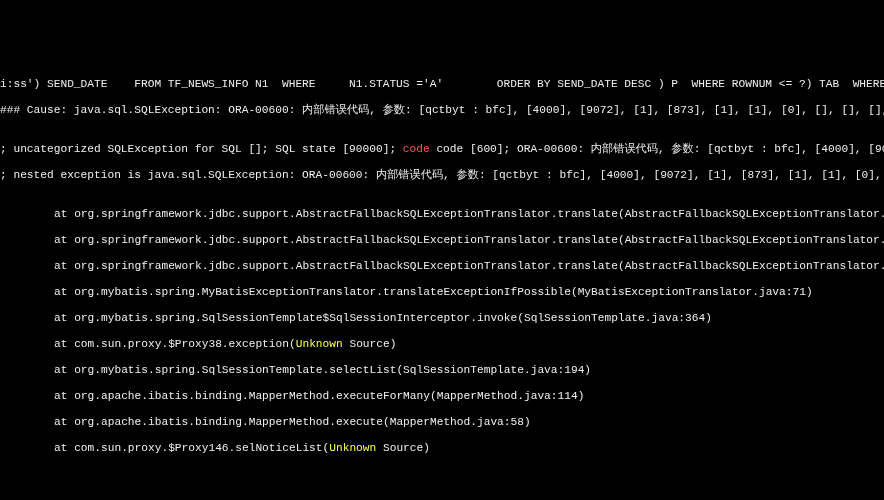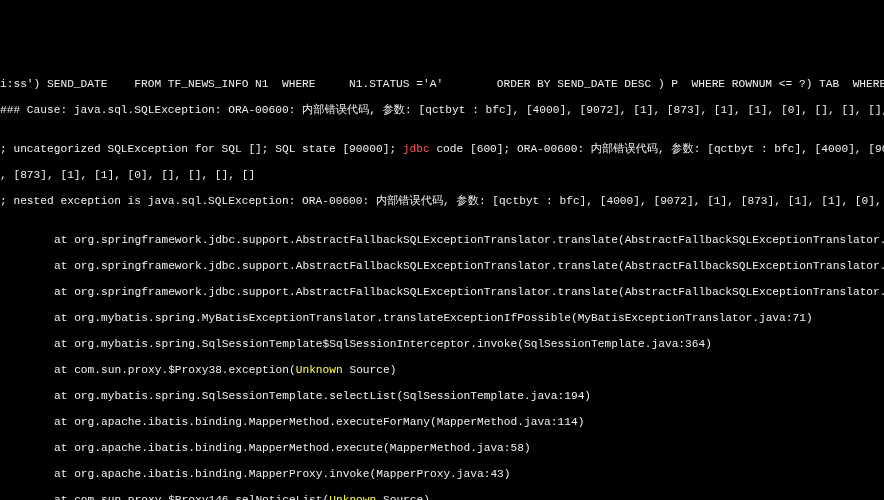--- a/index.html
+++ b/index.html
@@ -35,34 +35,32 @@
 </style>
 </head>
 <body>
 
 
 
 <div class="term">
 <span class="line">i:ss') SEND_DATE    FROM TF_NEWS_INFO N1  WHERE     N1.STATUS ='A'        ORDER BY SEND_DATE DESC ) P  WHERE ROWNUM &lt;= ?) TAB  WHERE TAB.NUM  &gt;= ?</span>
 <span class="line">### Cause: java.sql.SQLException: ORA-00600: 内部错误代码, 参数: [qctbyt : bfc], [4000], [9072], [1], [873], [1], [1], [0], [], [], [], []</span>
 <span class="line"></span>
-<span class="line"><span>; uncategorized SQLException for SQL []; SQL state [90000]; </span><span class="err">jdbc</span><span> code [600]; ORA-00600: 内部错误代码, 参数: [qctbyt : bfc], [4000], [9072], [1]</span></span>
-<span class="line">, [873], [1], [1], [0], [], [], [], []</span>
+<span class="line"><span>; uncategorized SQLException for SQL []; SQL state [90000]; </span><span class="err">code</span><span> code [600]; ORA-00600: 内部错误代码, 参数: [qctbyt : bfc], [4000], [9072], [1]</span></span>
 <span class="line">; nested exception is java.sql.SQLException: ORA-00600: 内部错误代码, 参数: [qctbyt : bfc], [4000], [9072], [1], [873], [1], [1], [0], [], [], [], []</span>
 <span class="line"></span>
 <span class="line trace">at org.springframework.jdbc.support.AbstractFallbackSQLExceptionTranslator.translate(AbstractFallbackSQLExceptionTranslator.java:83)</span>
 <span class="line trace">at org.springframework.jdbc.support.AbstractFallbackSQLExceptionTranslator.translate(AbstractFallbackSQLExceptionTranslator.java:80)</span>
 <span class="line trace">at org.springframework.jdbc.support.AbstractFallbackSQLExceptionTranslator.translate(AbstractFallbackSQLExceptionTranslator.java:80)</span>
 <span class="line trace">at org.mybatis.spring.MyBatisExceptionTranslator.translateExceptionIfPossible(MyBatisExceptionTranslator.java:71)</span>
 <span class="line trace">at org.mybatis.spring.SqlSessionTemplate$SqlSessionInterceptor.invoke(SqlSessionTemplate.java:364)</span>
 <span class="line trace"><span>at com.sun.proxy.$Proxy38.exception(</span><span class="unknown">Unknown</span><span> Source)</span></span>
 <span class="line trace">at org.mybatis.spring.SqlSessionTemplate.selectList(SqlSessionTemplate.java:194)</span>
 <span class="line trace">at org.apache.ibatis.binding.MapperMethod.executeForMany(MapperMethod.java:114)</span>
 <span class="line trace">at org.apache.ibatis.binding.MapperMethod.execute(MapperMethod.java:58)</span>
-<span class="line trace">at org.apache.ibatis.binding.MapperProxy.invoke(MapperProxy.java:43)</span>
 <span class="line trace"><span>at com.sun.proxy.$Proxy146.selNoticeList(</span><span class="unknown">Unknown</span><span> Source)</span></span>
 
 
 
 
 
 
 
 
 

